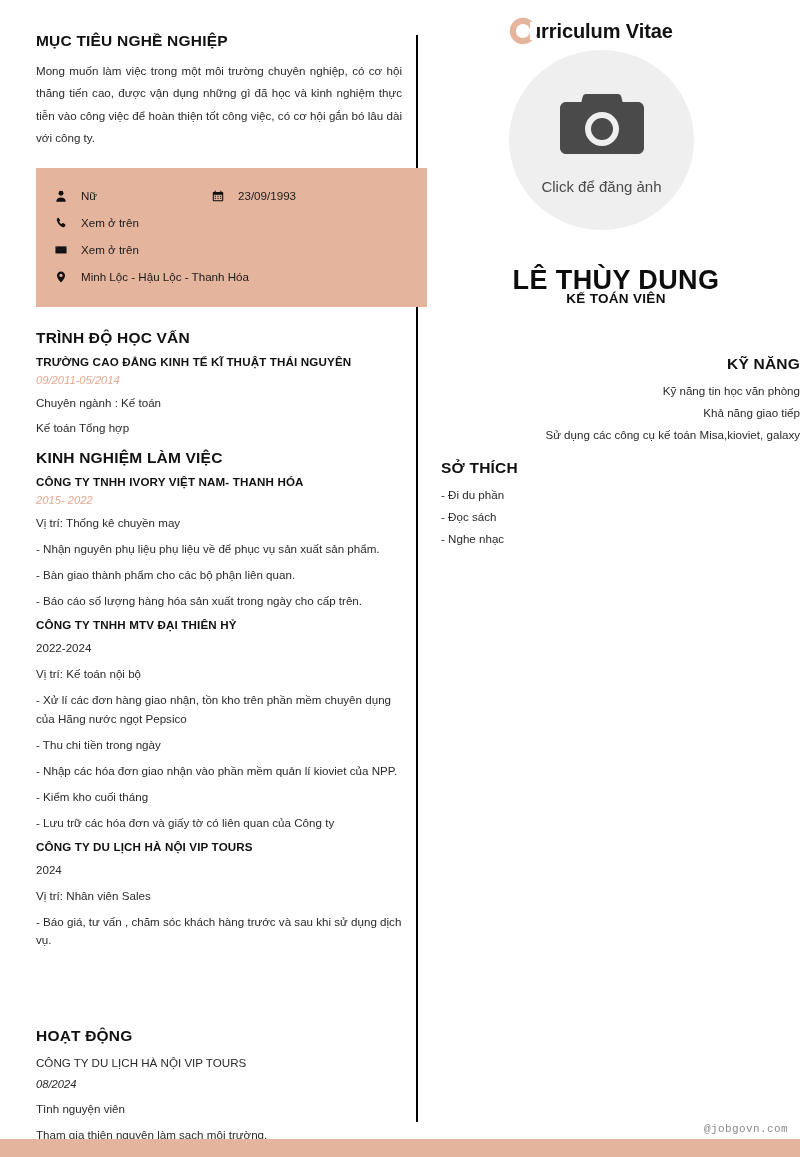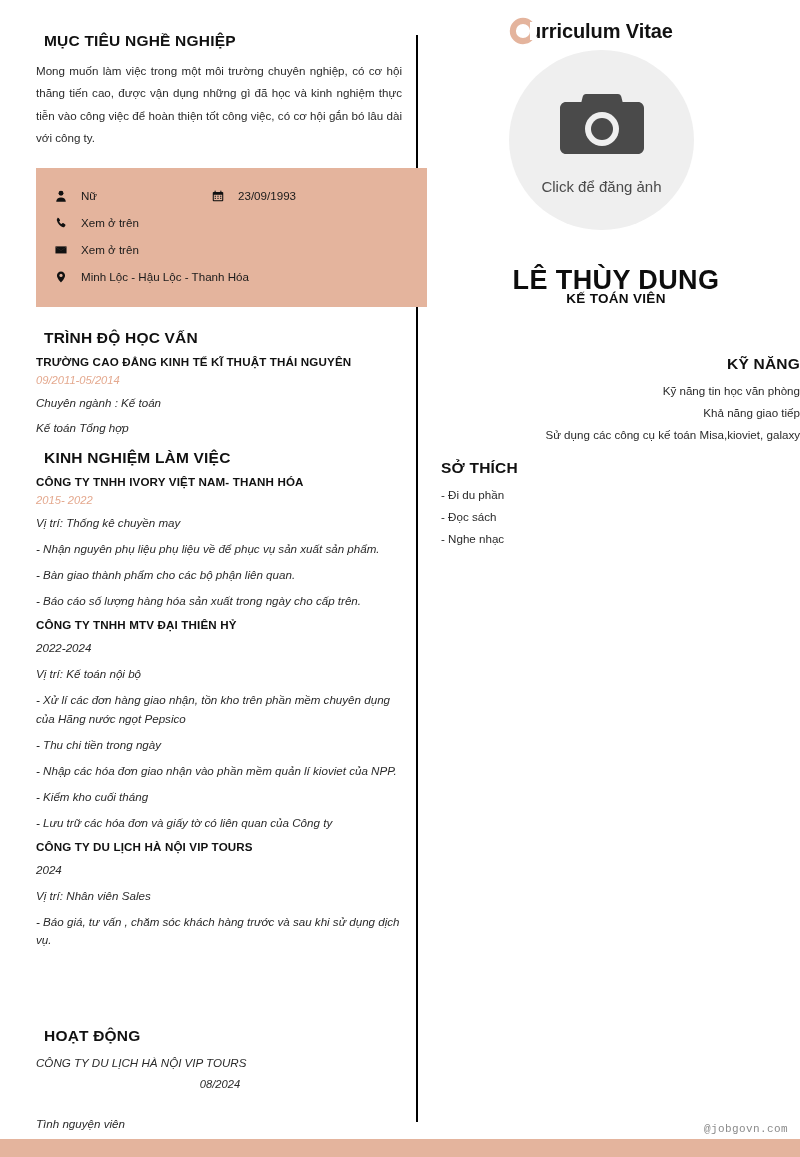--- a/index.html
+++ b/index.html
@@ -59,21 +59,20 @@
     top: 32px;
     width: 368px;
     z-index: 2;
   }
   .section-heading {
     font-size: 15.5px;
     font-weight: bold;
     letter-spacing: 0.2px;
     color: #111111;
     margin-bottom: 10px;
-    margin-left: 8px;
   }
   .objective-text {
     font-size: 11.6px;
     line-height: 1.93;
     text-align: justify;
     color: #2a2a2a;
     width: 366px;
   }
 
   
@@ -122,29 +121,27 @@
   .date-accent {
     font-size: 11.2px;
     font-style: italic;
     color: #e4a98f;
     margin-bottom: 8px;
   }
   .date-dark {
     font-size: 11.2px;
     font-style: italic;
     color: #2a2a2a;
-    margin-bottom: 25px;
-    text-align: center;
+    margin-bottom: 10px;
   }
   .line {
     font-size: 11.6px;
     color: #2a2a2a;
     line-height: 1.55;
     margin-bottom: 8px;
-    font-style: italic;
   }
   .line.tight { margin-bottom: 6px; }
 
   .section { margin-bottom: 0; }
 
   
   #right-column {
     position: absolute;
     left: 432px;
     top: 0;

